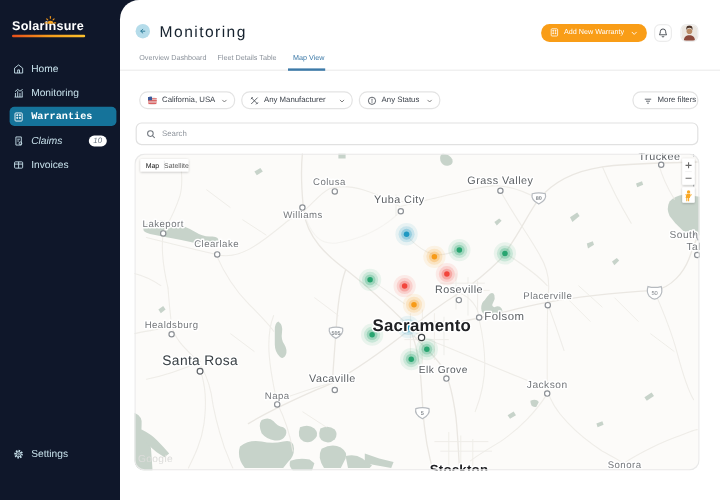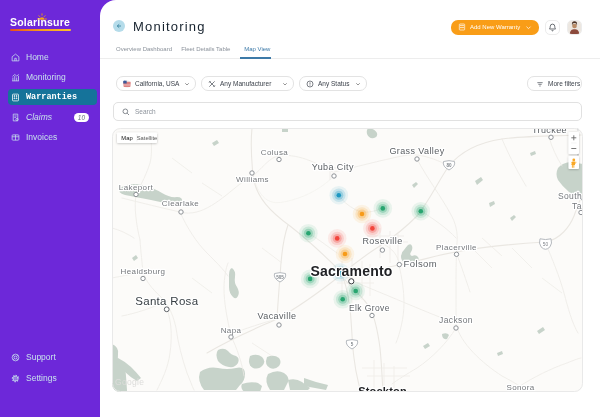--- a/index.html
+++ b/index.html
@@ -1,18 +1,18 @@
 <!DOCTYPE html>
 <html><head>
 <meta charset="utf-8">
 <style>
   * { margin:0; padding:0; box-sizing:border-box; }
   html,body { width:600px; height:417px; overflow:hidden; }
   body { background:#00638a; font-family:"Liberation Sans",sans-serif; position:relative; }
-  .side { position:absolute; left:0; top:0; width:117px; height:417px; background:#6d28d9; }
+  .side { position:absolute; left:0; top:0; width:117px; height:417px; background:#0f172a; }
   .logo { position:absolute; left:10px; top:16px; width:61px; }
   .logotxt { color:#fff; font-weight:bold; font-size:10.5px; letter-spacing:0.2px; }
   .logobar { height:2px; margin-top:1px; background:linear-gradient(90deg,#e84e1b,#f59c1c,#fcc22d); border-radius:1px; }
   .nav { position:absolute; left:8px; width:89px; height:16px; white-space:nowrap; border-radius:4px; display:flex; align-items:center; color:#c8e2ec; font-size:8.5px; }
   .nav svg { margin-left:3px; margin-right:6px; flex:0 0 auto; }
   .nav.active { background:#15739a; color:#fff; font-weight:bold;font-family:Liberation Mono, monospace; }
   .badge { margin-left:auto; margin-right:8px; background:#fff; color:#6a7580; font-size:6.5px; border-radius:6px; padding:1px 4px; line-height:7px; }
   .main { position:absolute; left:100px; top:0; width:500px; height:417px; background:#fff; border-top-left-radius:16px; }
   .backic { position:absolute; left:13px; top:20px; width:12px; height:12px; border-radius:50%; background:#b5dcea; display:flex; align-items:center; justify-content:center; }
   .title { position:absolute; left:33px; top:19px; font-size:13px; letter-spacing:1.2px; font-weight:500; color:#16222e; }
@@ -85,31 +85,20 @@
   </div>
   <div class="nav" style="top:129px;">
     <svg width="9" height="9" viewBox="0 0 24 24" fill="none" stroke="#c8e2ec" stroke-width="2">
         <rect x="3" y="5" width="18" height="14" rx="2"></rect>
         <path d="M3 10 H21"></path>
         <path d="M12 5 V19"></path>
       </svg>
     Invoices
   </div>
 
-  <div class="nav" style="top:349px;">
-    <svg width="9" height="9" viewBox="0 0 24 24" fill="none" stroke="#c8e2ec" stroke-width="2">
-        <circle cx="12" cy="12" r="9"></circle>
-        <circle cx="12" cy="12" r="4"></circle>
-        <path d="M5.6 5.6 L9.2 9.2"></path>
-        <path d="M18.4 5.6 L14.8 9.2"></path>
-        <path d="M5.6 18.4 L9.2 14.8"></path>
-        <path d="M18.4 18.4 L14.8 14.8"></path>
-      </svg>
-    Support
-  </div>
   <div class="nav" style="top:370px;">
     <svg width="9" height="9" viewBox="0 0 24 24" fill="none">
         <circle cx="12" cy="12" r="7.5" stroke="#c8e2ec" stroke-width="4.5" stroke-dasharray="3.3,2.6" stroke-dashoffset="1"></circle>
         <circle cx="12" cy="12" r="5.5" stroke="#c8e2ec" stroke-width="2"></circle>
         <circle cx="12" cy="12" r="2" stroke="#c8e2ec" stroke-width="1.8"></circle>
       </svg>
     Settings
   </div>
 </div>
 

